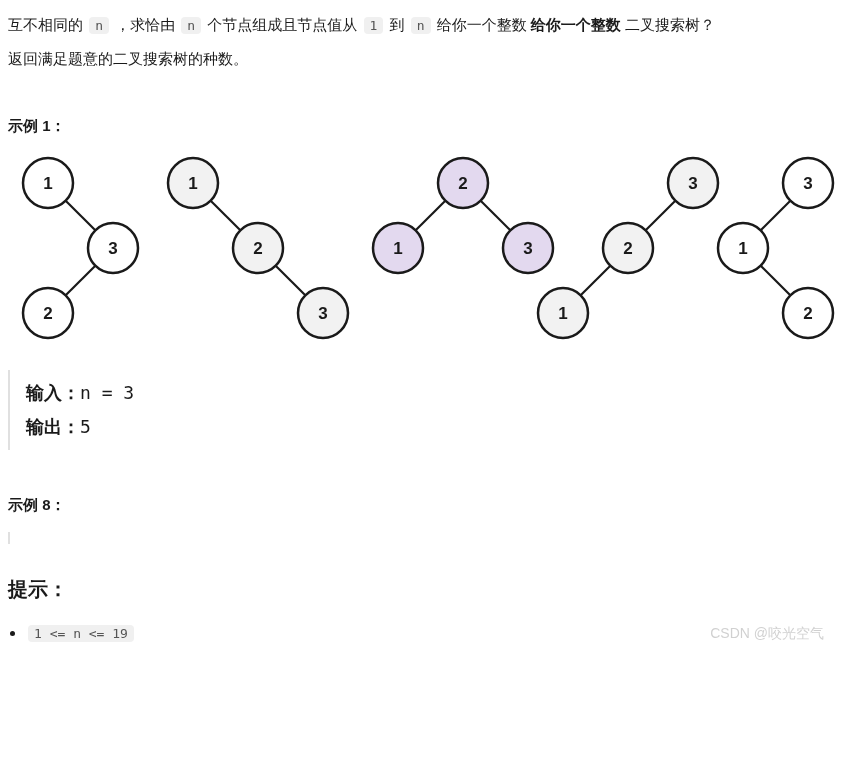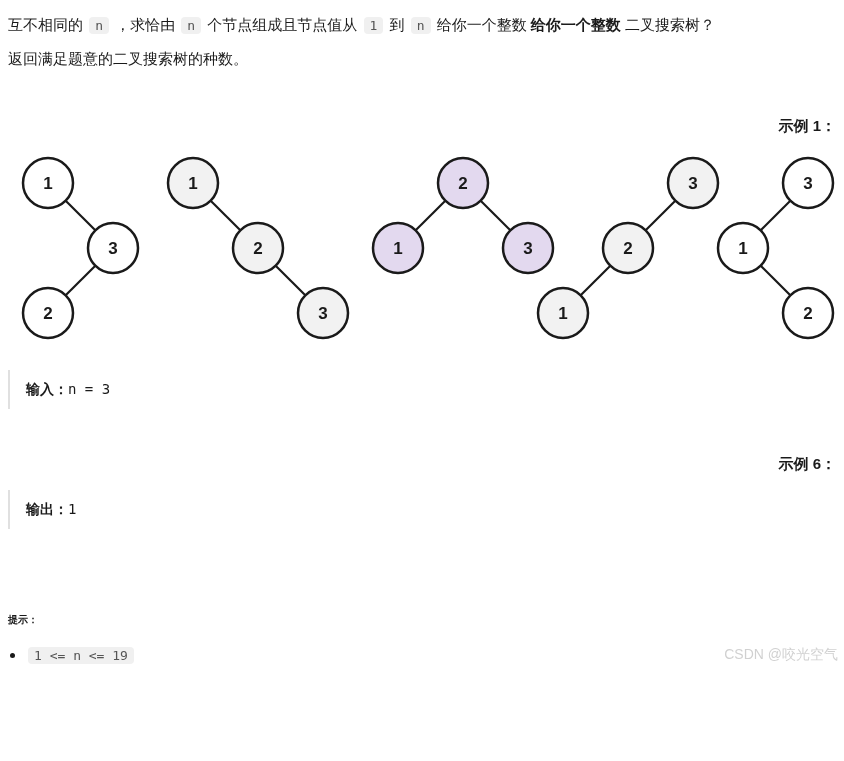--- a/index.html
+++ b/index.html
@@ -22,48 +22,47 @@
       font-size: 13px;
       color: #555;
       margin: 0 2px;
     }
     .bold-term { font-weight: 700; }
     .section-title {
       font-weight: 700;
       font-size: 15px;
       margin-top: 42px;
       margin-bottom: 14px;
-      text-align: right;
     }
     .diagram-wrap {
       margin: 10px 0 20px 0;
     }
     .example-block {
       border-left: 2px solid #e0e0e0;
       padding: 6px 0 6px 16px;
       margin: 10px 0;
       font-family: Menlo, Consolas, monospace;
-      font-size: 14px;
+      font-size: 18px;
       line-height: 1.9;
     }
     .example-block .label { font-weight: 700; }
     .hints-title {
       font-weight: 700;
-      font-size: 10px;
-      margin-top: 82px;
+      font-size: 20px;
+      margin-top: 28px;
       margin-bottom: 14px;
     }
     ul.constraints {
       list-style: disc;
       padding-left: 18px;
     }
     ul.constraints li { margin-bottom: 4px; }
     .watermark {
       position: absolute;
-      right: 6px;
+      right: 20px;
       bottom: 16px;
       color: rgba(120,120,120,0.35);
       font-size: 14px;
       pointer-events: none;
     }
     svg .node-circle {
       fill: #fff;
       stroke: #1a1a1a;
       stroke-width: 2.5;
     }
@@ -132,26 +131,26 @@
       <text x="800" y="30" class="node-text">3</text>
       <circle cx="735" cy="95" r="25" class="node-circle"></circle>
       <text x="735" y="95" class="node-text">1</text>
       <circle cx="800" cy="160" r="25" class="node-circle"></circle>
       <text x="800" y="160" class="node-text">2</text>
     </svg>
 </div>
 
 <div class="example-block">
   <div><span class="label">输入：</span><span>n = 3</span></div>
+  <div><span class="label">输出：</span><span>5</span></div>
 </div>
 
-<div class="section-title">示例 6：</div>
+<div class="section-title">示例 8：</div>
 
 <div class="example-block">
-  <div><span class="label">输出：</span><span>1</span></div>
 </div>
 
 <div class="hints-title">提示：</div>
 
 <ul class="constraints">
   <li><span class="code-inline">1 &lt;= n &lt;= 19</span></li>
 </ul>
 
 <div class="watermark">CSDN @咬光空气</div>
 

